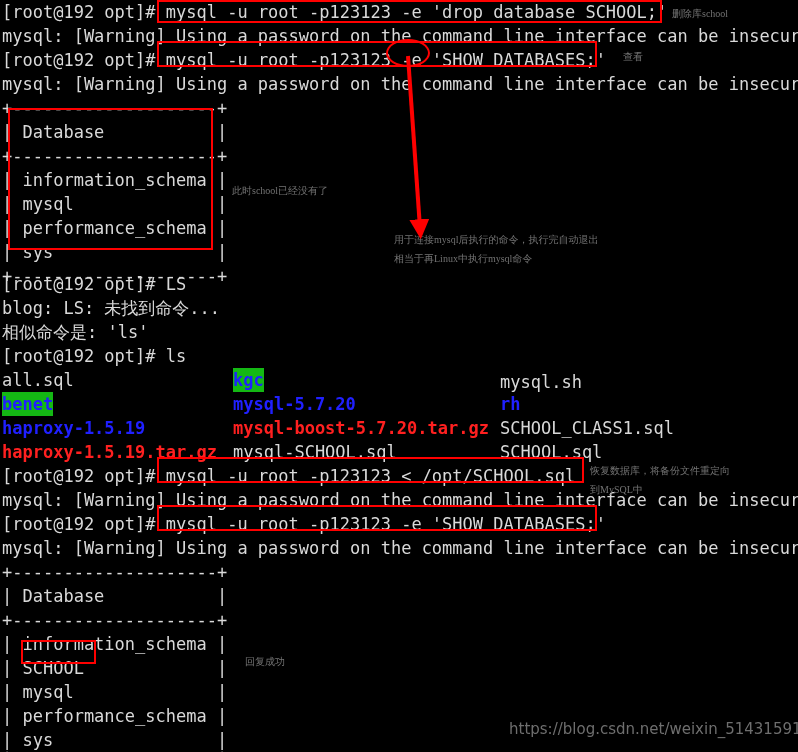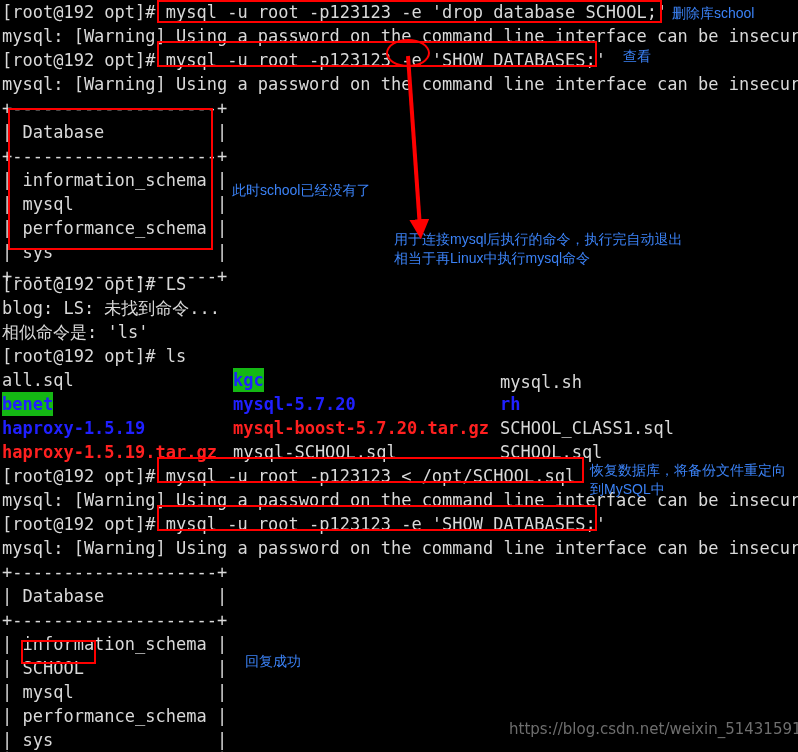--- a/index.html
+++ b/index.html
@@ -50,25 +50,25 @@
   }
   .ellipse {
     position: absolute;
     border: 2px solid #ff0000;
     border-radius: 50%;
     box-sizing: border-box;
     pointer-events: none;
   }
   .note {
     position: absolute;
-    color: #3b82f6;
-    font-size: 14px;
+    color: #737373;
+    font-size: 10px;
     line-height: 19px;
     white-space: pre;
-    font-family: Liberation Sans, sans-serif;
+    font-family: Liberation Serif, serif;
   }
   .watermark {
     position: absolute;
     color: #6e6e6e;
     font-size: 15px;
     white-space: pre;
     font-family: "DejaVu Sans", "Liberation Sans", sans-serif;
   }
   svg.arrow {
     position: absolute;

